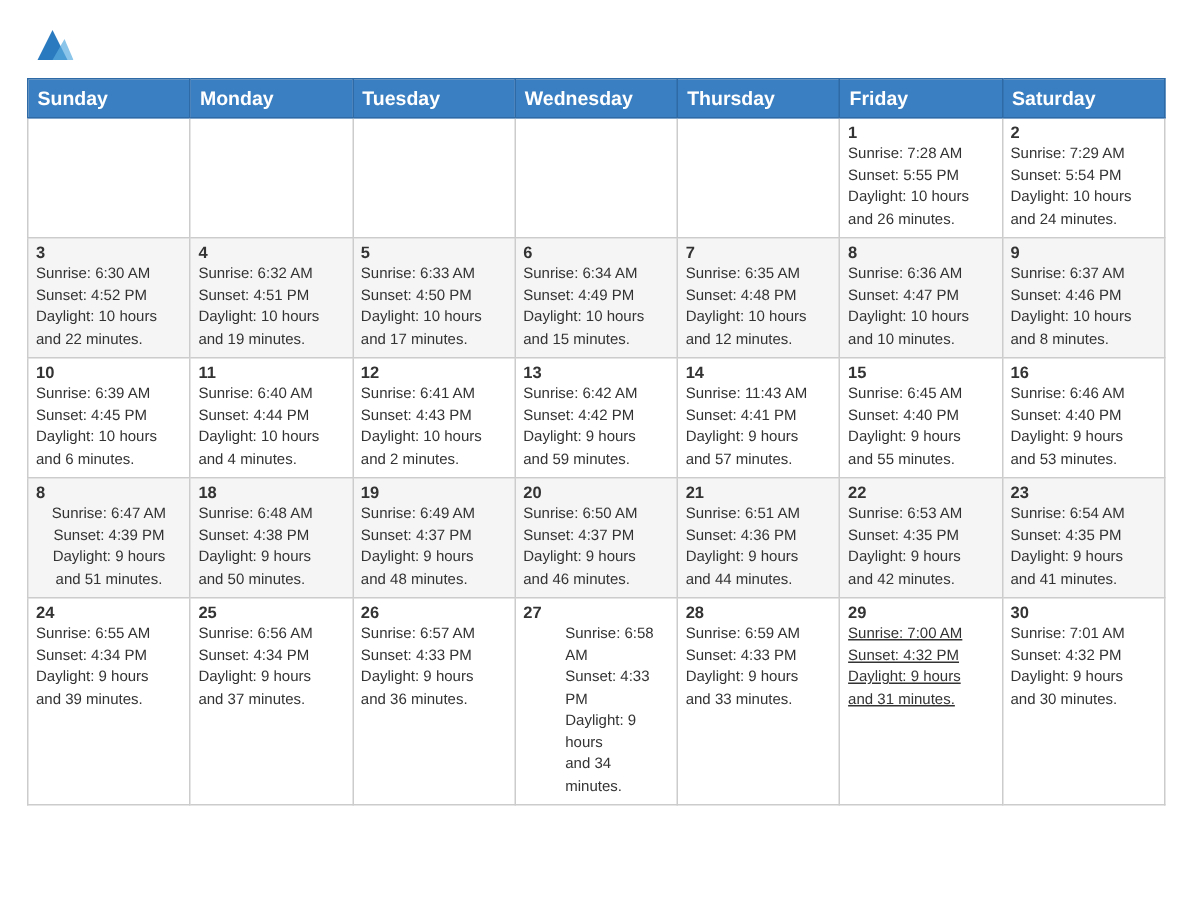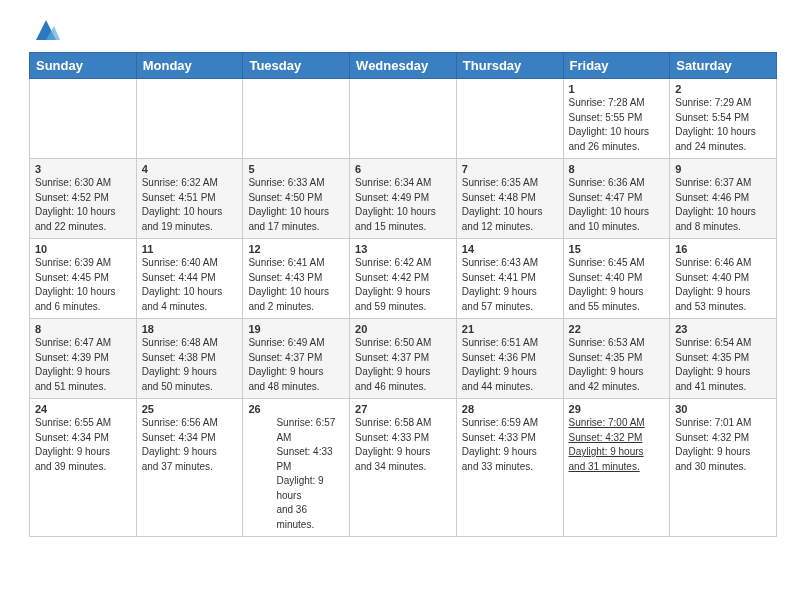--- a/index.html
+++ b/index.html
@@ -4,21 +4,21 @@
   <style>
     * { box-sizing: border-box; margin: 0; padding: 0; }
     body {
       font-family: Arial, Helvetica, sans-serif;
       background: #fff;
       width: 792px;
       min-height: 612px;
     }
     .page {
       width: 792px;
-      padding: 10px 15px 15px 29px;
+      padding: 10px 15px 15px 18px;
     }
     .header {
       display: flex;
       align-items: flex-start;
       justify-content: space-between;
       margin-bottom: 8px;
     }
     .logo {
       display: flex;
       align-items: center;
@@ -234,21 +234,21 @@
           </td>
           <td>
             <span class="day-num">13</span>
             <div class="day-info" style="white-space: pre-line;">Sunrise: 6:42 AM
 Sunset: 4:42 PM
 Daylight: 9 hours
 and 59 minutes.</div>
           </td>
           <td>
             <span class="day-num">14</span>
-            <div class="day-info" style="white-space: pre-line;">Sunrise: 6:43 AM
+            <div class="day-info" style="white-space: pre-line;">Sunrise: 11:43 AM
 Sunset: 4:41 PM
 Daylight: 9 hours
 and 57 minutes.</div>
           </td>
           <td>
             <span class="day-num">15</span>
             <div class="day-info" style="white-space: pre-line;">Sunrise: 6:45 AM
 Sunset: 4:40 PM
 Daylight: 9 hours
 and 55 minutes.</div>
@@ -257,21 +257,21 @@
             <span class="day-num">16</span>
             <div class="day-info" style="white-space: pre-line;">Sunrise: 6:46 AM
 Sunset: 4:40 PM
 Daylight: 9 hours
 and 53 minutes.</div>
           </td>
         </tr>
         <tr>
           <td>
             <span class="day-num">8</span>
-            <div class="day-info" style="white-space: pre-line;">Sunrise: 6:47 AM
+            <div class="day-info" style="white-space: pre-line; text-align: center;">Sunrise: 6:47 AM
 Sunset: 4:39 PM
 Daylight: 9 hours
 and 51 minutes.</div>
           </td>
           <td>
             <span class="day-num">18</span>
             <div class="day-info" style="white-space: pre-line;">Sunrise: 6:48 AM
 Sunset: 4:38 PM
 Daylight: 9 hours
 and 50 minutes.</div>
@@ -322,28 +322,28 @@
           </td>
           <td>
             <span class="day-num">25</span>
             <div class="day-info" style="white-space: pre-line;">Sunrise: 6:56 AM
 Sunset: 4:34 PM
 Daylight: 9 hours
 and 37 minutes.</div>
           </td>
           <td>
             <span class="day-num">26</span>
-            <div class="day-info" style="white-space: pre-line; margin-left: 28px;">Sunrise: 6:57 AM
+            <div class="day-info" style="white-space: pre-line;">Sunrise: 6:57 AM
 Sunset: 4:33 PM
 Daylight: 9 hours
 and 36 minutes.</div>
           </td>
           <td>
             <span class="day-num">27</span>
-            <div class="day-info" style="white-space: pre-line;">Sunrise: 6:58 AM
+            <div class="day-info" style="white-space: pre-line; margin-left: 28px;">Sunrise: 6:58 AM
 Sunset: 4:33 PM
 Daylight: 9 hours
 and 34 minutes.</div>
           </td>
           <td>
             <span class="day-num">28</span>
             <div class="day-info" style="white-space: pre-line;">Sunrise: 6:59 AM
 Sunset: 4:33 PM
 Daylight: 9 hours
 and 33 minutes.</div>

